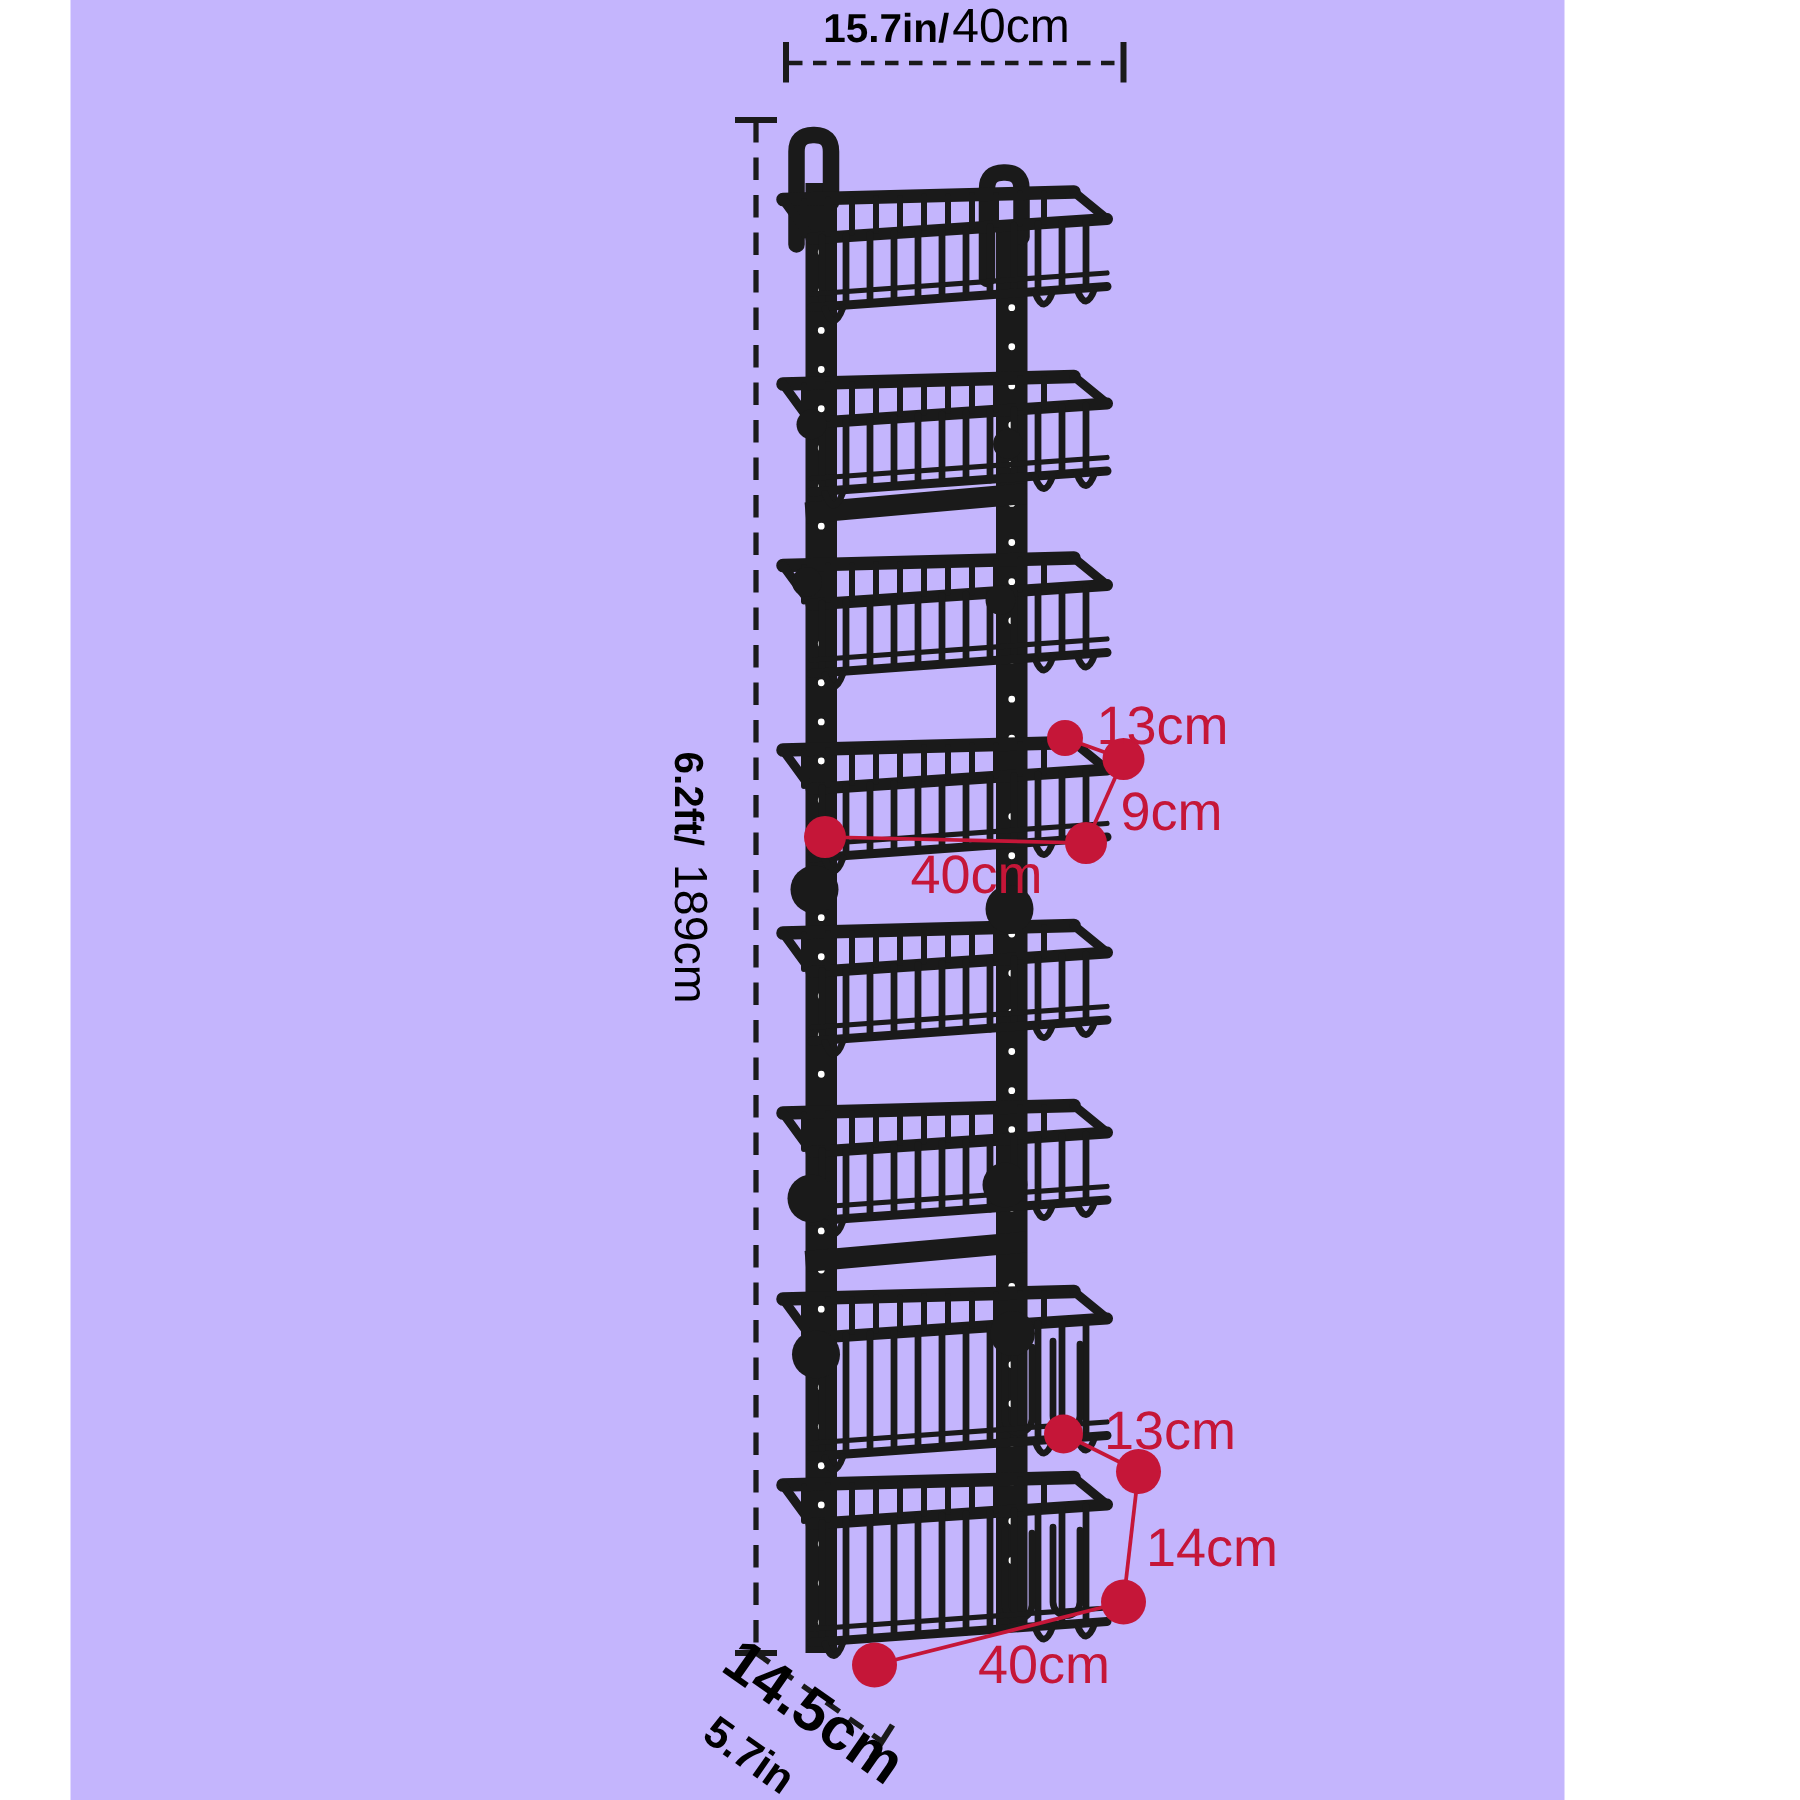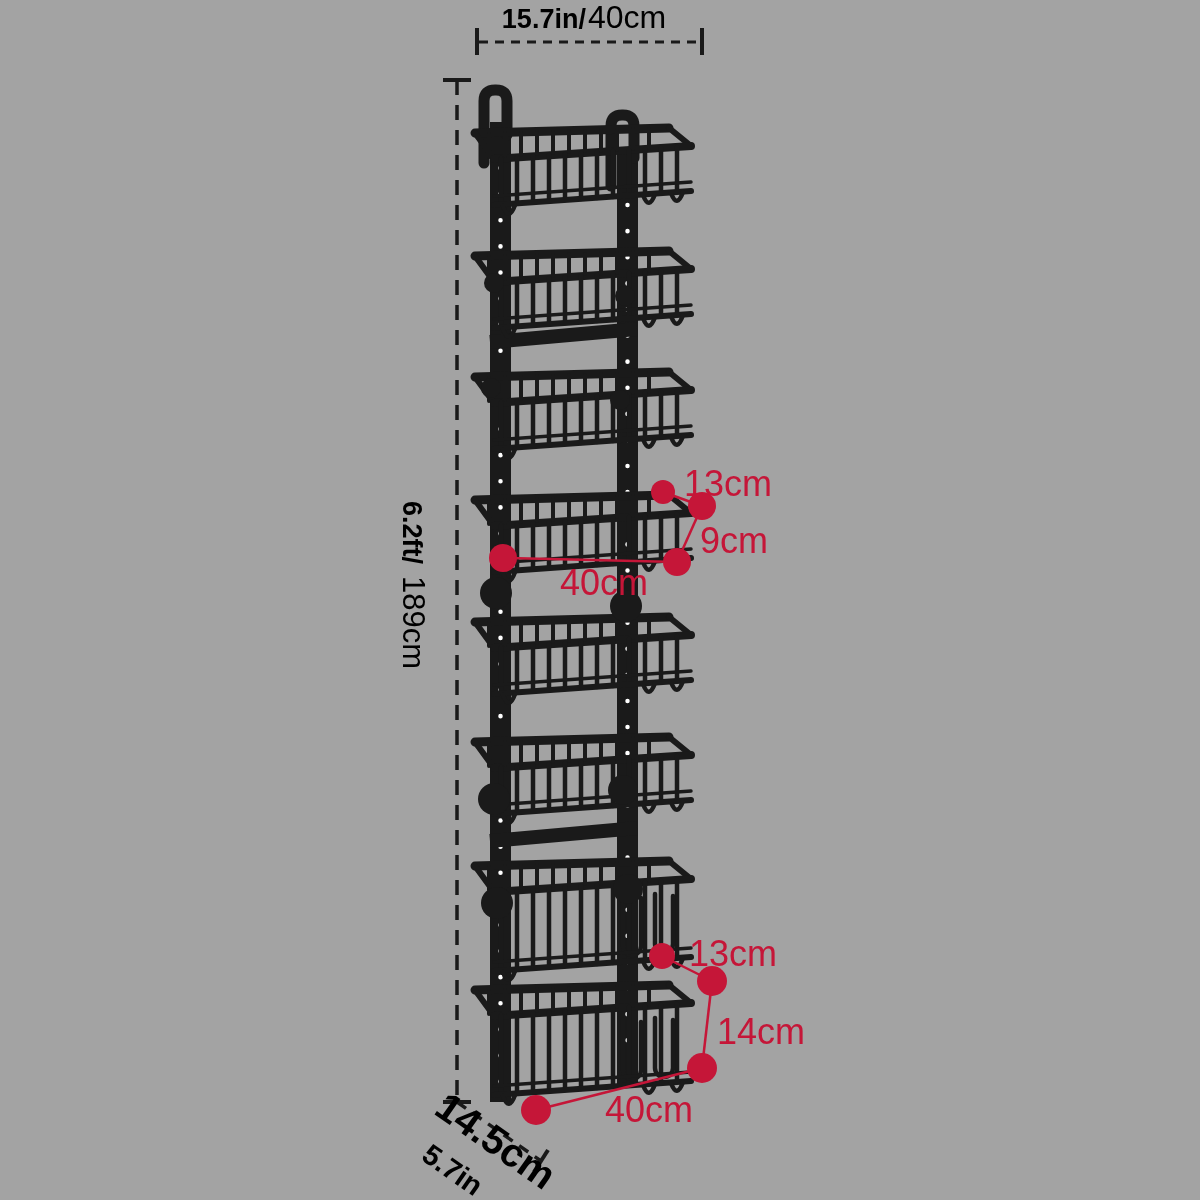--- a/index.html
+++ b/index.html
@@ -1,17 +1,17 @@
 <!DOCTYPE html>
 <html><head>
 <meta charset="utf-8">
 <style>
   html,body{margin:0;padding:0;background:#ffffff;}
-  .canvas{position:relative;width:1200px;height:1200px;background:#a3a3a3;overflow:hidden;
-          font-family:"Liberation Sans",sans-serif;}
+  .canvas{position:relative;width:996px;height:1200px;background:#c4b5fd;overflow:hidden;
+          font-family:"Liberation Sans",sans-serif;margin-left:47px;}
   svg{display:block;}
   svg text{font-family:"Liberation Sans","DejaVu Sans",sans-serif;}
 </style>
 </head>
 <body>
 
 <div class="canvas">
 <svg width="1200" height="1200" viewBox="0 0 1200 1200">
 
   <defs>

